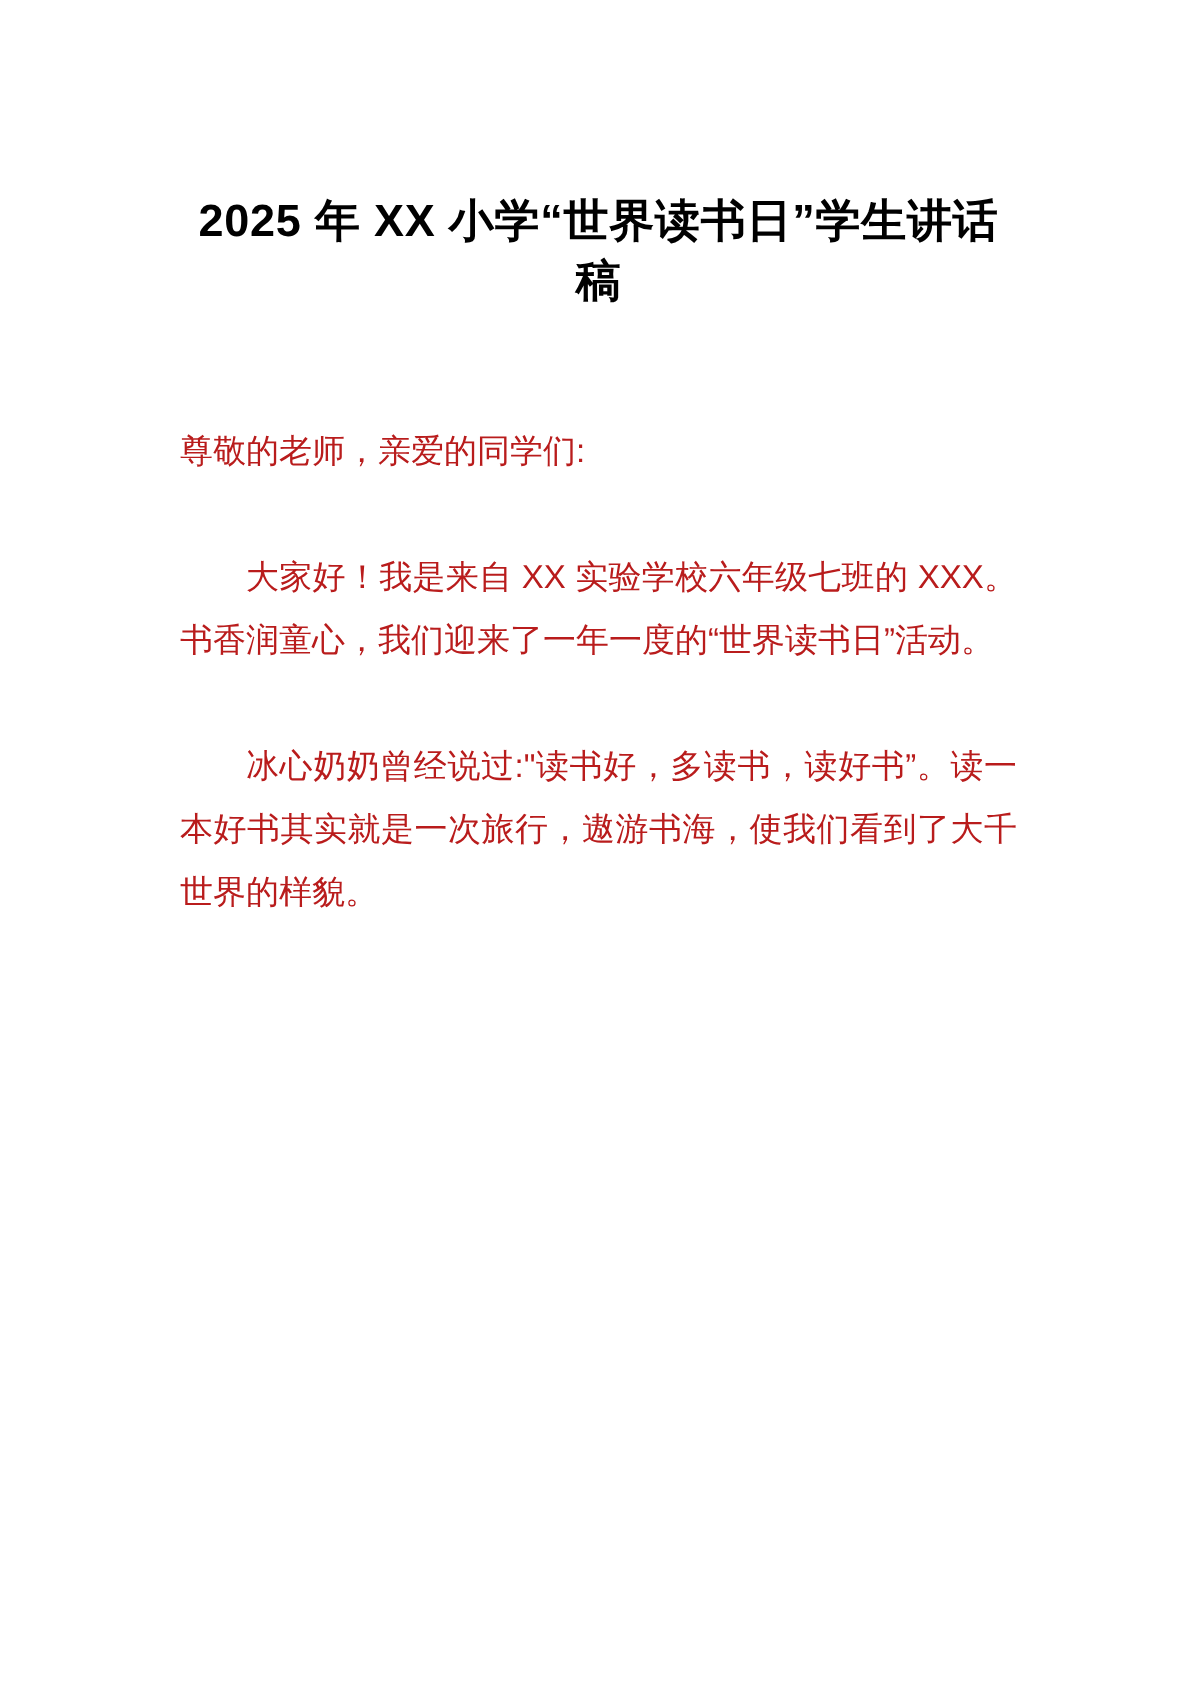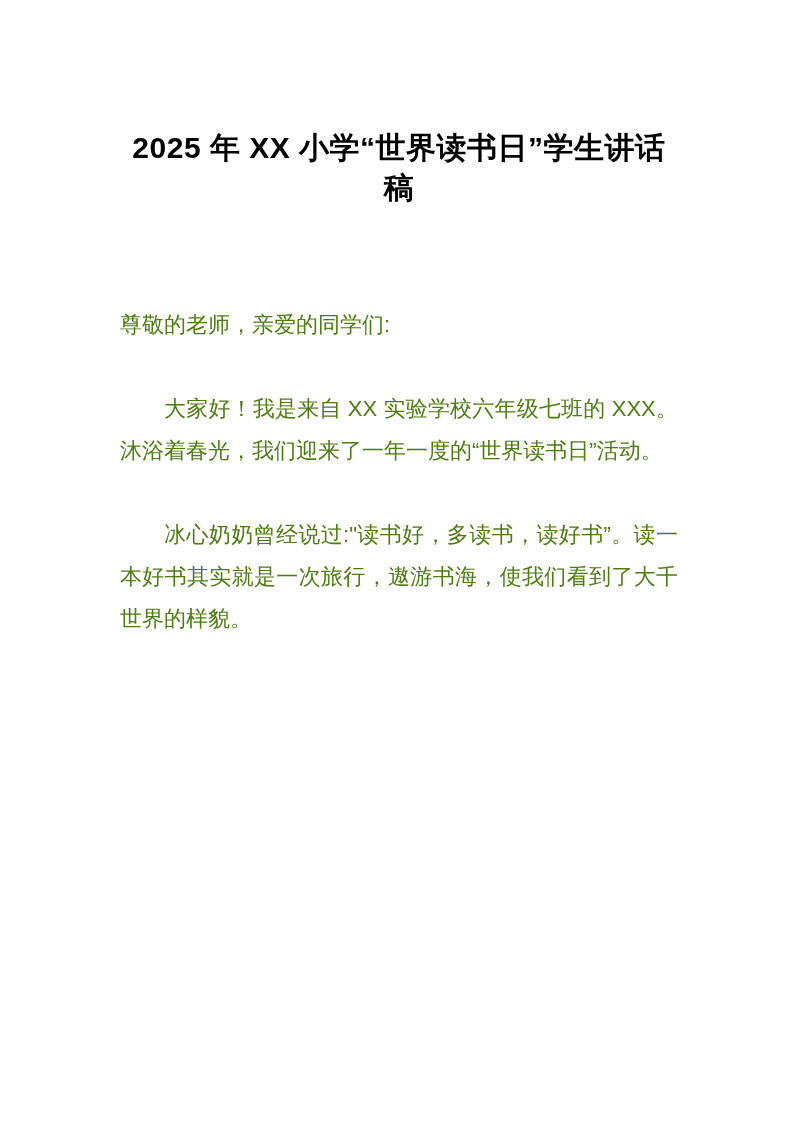--- a/index.html
+++ b/index.html
@@ -25,39 +25,39 @@
     font-weight: 700;
     line-height: 40px;
     text-align: center;
     letter-spacing: 0.5px;
     color: #000000;
   }
   .title-line.second {
     margin-top: 82px;
   }
   .doc-body {
-    margin-top: 96px;
+    margin-top: 72px;
     font-size: 22px;
     line-height: 42px;
     text-align: justify;
-    color: #4d7c0f;
+    color: #b91c1c;
   }
   .salutation {
     margin: 0;
     text-indent: 0;
   }
   .body-paragraph {
     margin: 42px 0 0 0;
     text-indent: 2em;
   }
 </style>
 </head>
 <body>
 
 <div class="page">
   <h1 class="title-line">2025 年 XX 小学“世界读书日”学生讲话稿</h1>
 
   <div class="doc-body">
     <p class="salutation">尊敬的老师，亲爱的同学们:</p>
-    <p class="body-paragraph">大家好！我是来自 XX 实验学校六年级七班的 XXX。沐浴着春光，我们迎来了一年一度的“世界读书日”活动。</p>
+    <p class="body-paragraph">大家好！我是来自 XX 实验学校六年级七班的 XXX。书香润童心，我们迎来了一年一度的“世界读书日”活动。</p>
     <p class="body-paragraph">冰心奶奶曾经说过:"读书好，多读书，读好书”。读一本好书其实就是一次旅行，遨游书海，使我们看到了大千世界的样貌。</p>
   </div>
 </div>
 
 </body></html>

